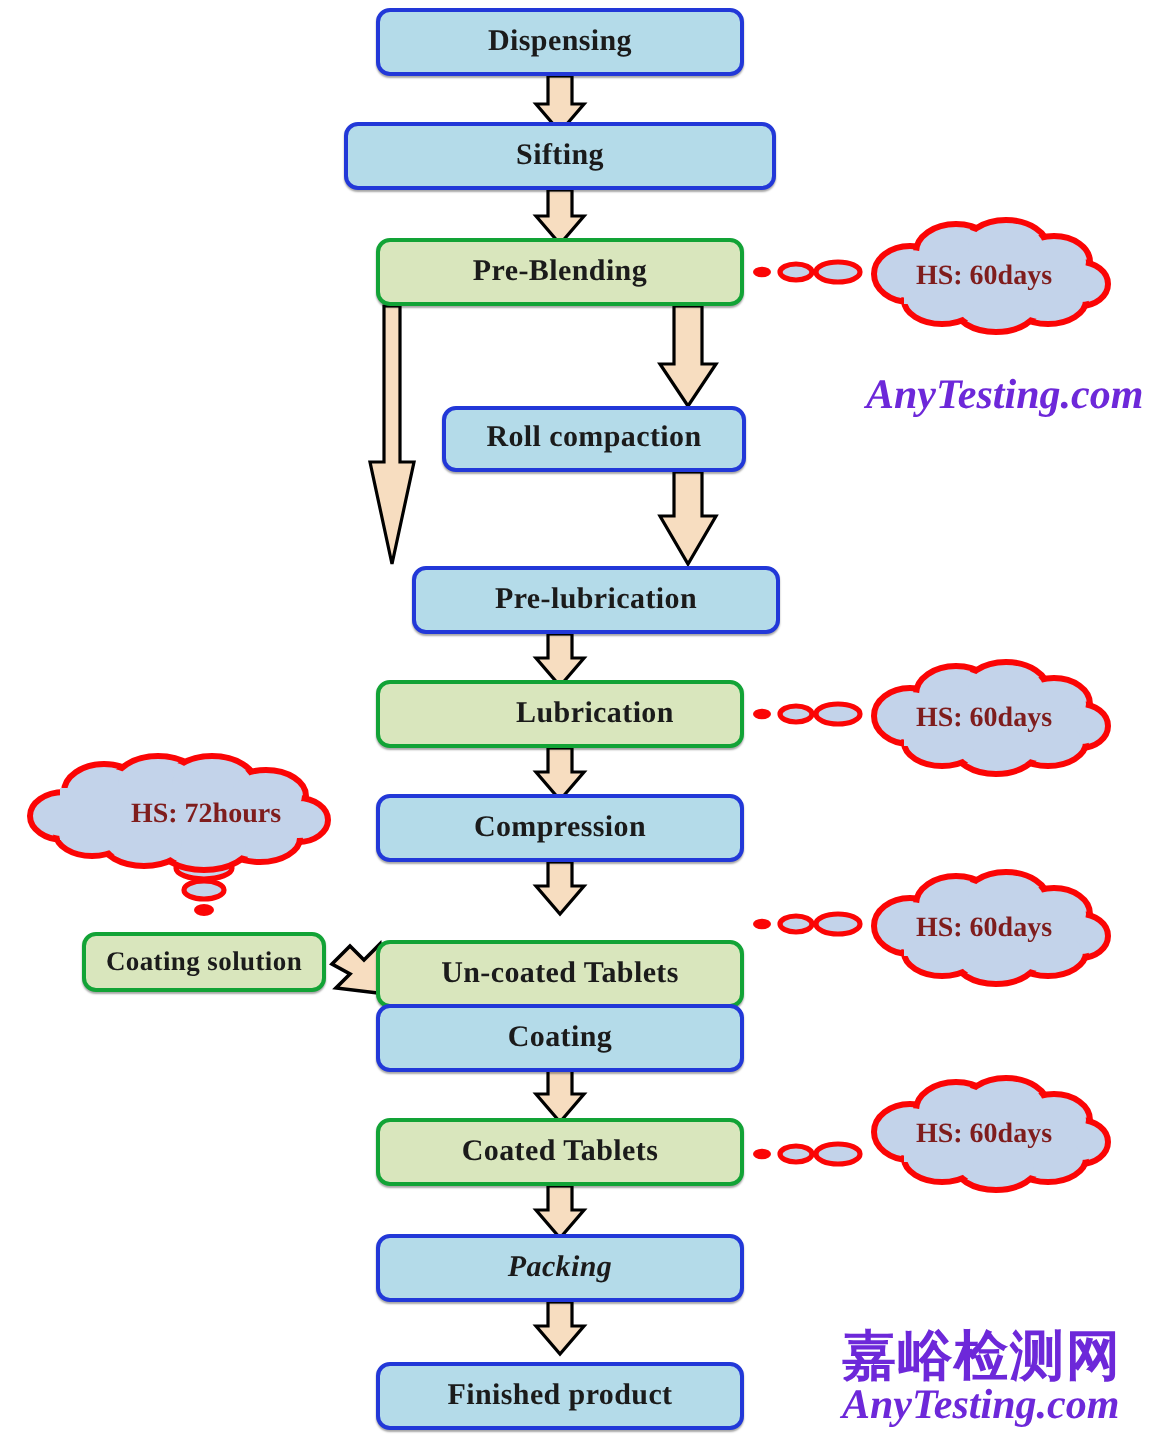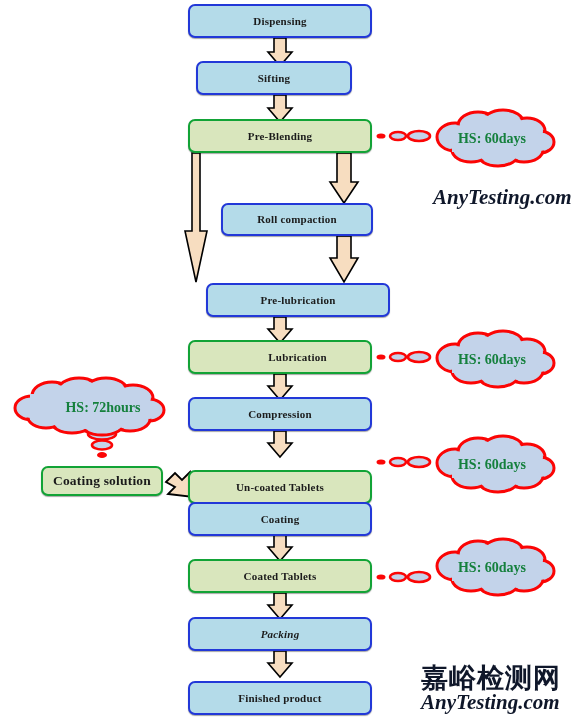--- a/index.html
+++ b/index.html
@@ -12,21 +12,21 @@
   }
   #canvas{position:absolute;left:0;top:0;width:578px;height:721px;}
 
   .node{
     position:absolute;
     box-sizing:border-box;
     border-radius:7px;
     display:flex;align-items:center;justify-content:center;
     font-family:"Liberation Serif", serif;
     font-weight:700;
-    font-size:11px;
+    font-size:15px;
     color:#1b1b1b;
     letter-spacing:.2px;
     text-align:center;
     line-height:1;
     z-index:5;
   }
   .node.blue{
     background:#b4dbe9;
     border:2.2px solid #2238d8;
     box-shadow:0 1px 1px rgba(0,0,0,.35);
@@ -36,28 +36,28 @@
     border:2.2px solid #12a336;
     box-shadow:0 1px 1px rgba(0,0,0,.35);
   }
   .cloud-label{
     position:absolute;
     width:100%;
     text-align:center;
     font-family:"Liberation Serif", serif;
     font-weight:700;
     font-size:14px;
-    color:#15803d;
+    color:#7f1d1d;
     z-index:7;
     pointer-events:none;
   }
 
   .wm{
     position:absolute;
-    color:#0f172a;
+    color:#6d28d9;
     z-index:1;
     user-select:none;
     white-space:nowrap;
   }
   .wm-cn{
     font-family:"DejaVu Sans", sans-serif;
     font-weight:700;
     font-size:27px;
     letter-spacing:1px;
   }
@@ -278,21 +278,21 @@
   <div class="cloud-label" style="left:437px;top:457px;width:110px;">HS: 60days</div>
 
   <div class="cloud-label" style="left:437px;top:560px;width:110px;">HS: 60days</div>
 
   <div class="cloud-label" style="left:33px;top:400px;width:140px;">HS: 72hours</div>
 
   <div class="node blue" style="left:188px;top:4px;width:184px;height:34px;">
     <span>Dispensing</span>
   </div>
 
-  <div class="node blue" style="left:196px;top:61px;width:156px;height:34px;">
+  <div class="node blue" style="left:172px;top:61px;width:216px;height:34px;">
     <span>Sifting</span>
   </div>
 
   <div class="node green" style="left:188px;top:119px;width:184px;height:34px;">
     <span>Pre-Blending</span>
   </div>
 
   <div class="node blue" style="left:221px;top:203px;width:152px;height:33px;">
     <span>Roll compaction</span>
   </div>

